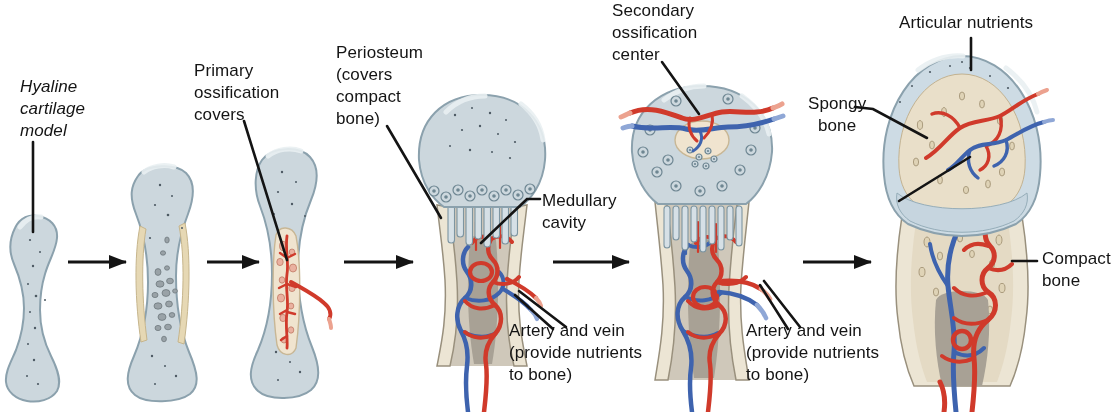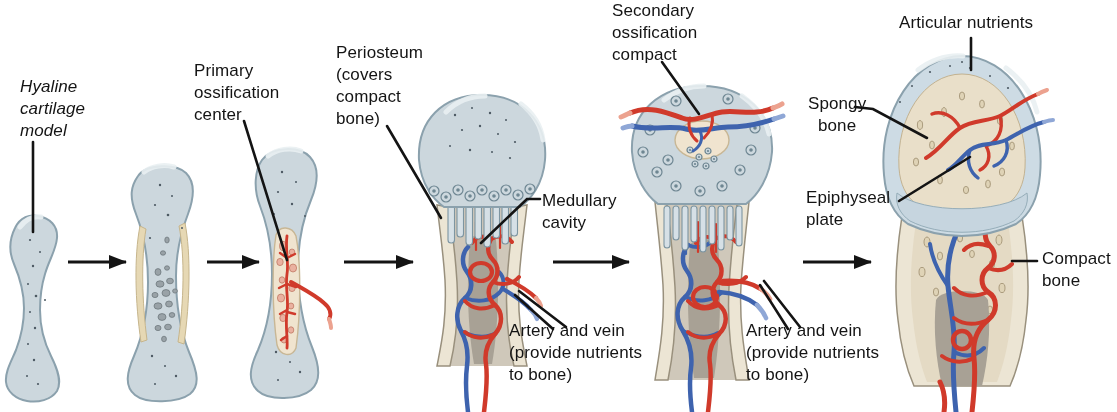--- a/index.html
+++ b/index.html
@@ -351,37 +351,35 @@
     <line class="leader" x1="899" y1="201" x2="970" y2="157"></line>
     <line class="leader" x1="1012" y1="261" x2="1037" y2="261"></line>
   </g>
 </svg>
 
 <div class="label" style="left:20px;top:76px;font-style:italic;">Hyaline
 cartilage
 model</div>
 <div class="label" style="left:194px;top:60px;">Primary
 ossification
-center</div>
+covers</div>
 <div class="label" style="left:336px;top:42px;">Periosteum
 (covers
 compact
 bone)</div>
 <div class="label" style="left:542px;top:190px;">Medullary
 cavity</div>
 <div class="label" style="left:509px;top:320px;">Artery and vein
 (provide nutrients
 to bone)</div>
 <div class="label" style="left:612px;top:0px;">Secondary
 ossification
-compact</div>
+center</div>
 <div class="label" style="left:746px;top:320px;">Artery and vein
 (provide nutrients
 to bone)</div>
 <div class="label" style="left:899px;top:12px;">Articular nutrients</div>
 <div class="label" style="left:808px;top:93px;text-align:center;">Spongy
 bone</div>
-<div class="label" style="left:806px;top:187px;">Epiphyseal
-plate</div>
 <div class="label" style="left:1042px;top:248px;">Compact
 bone</div>
 
 </div>
 
 </body></html>

